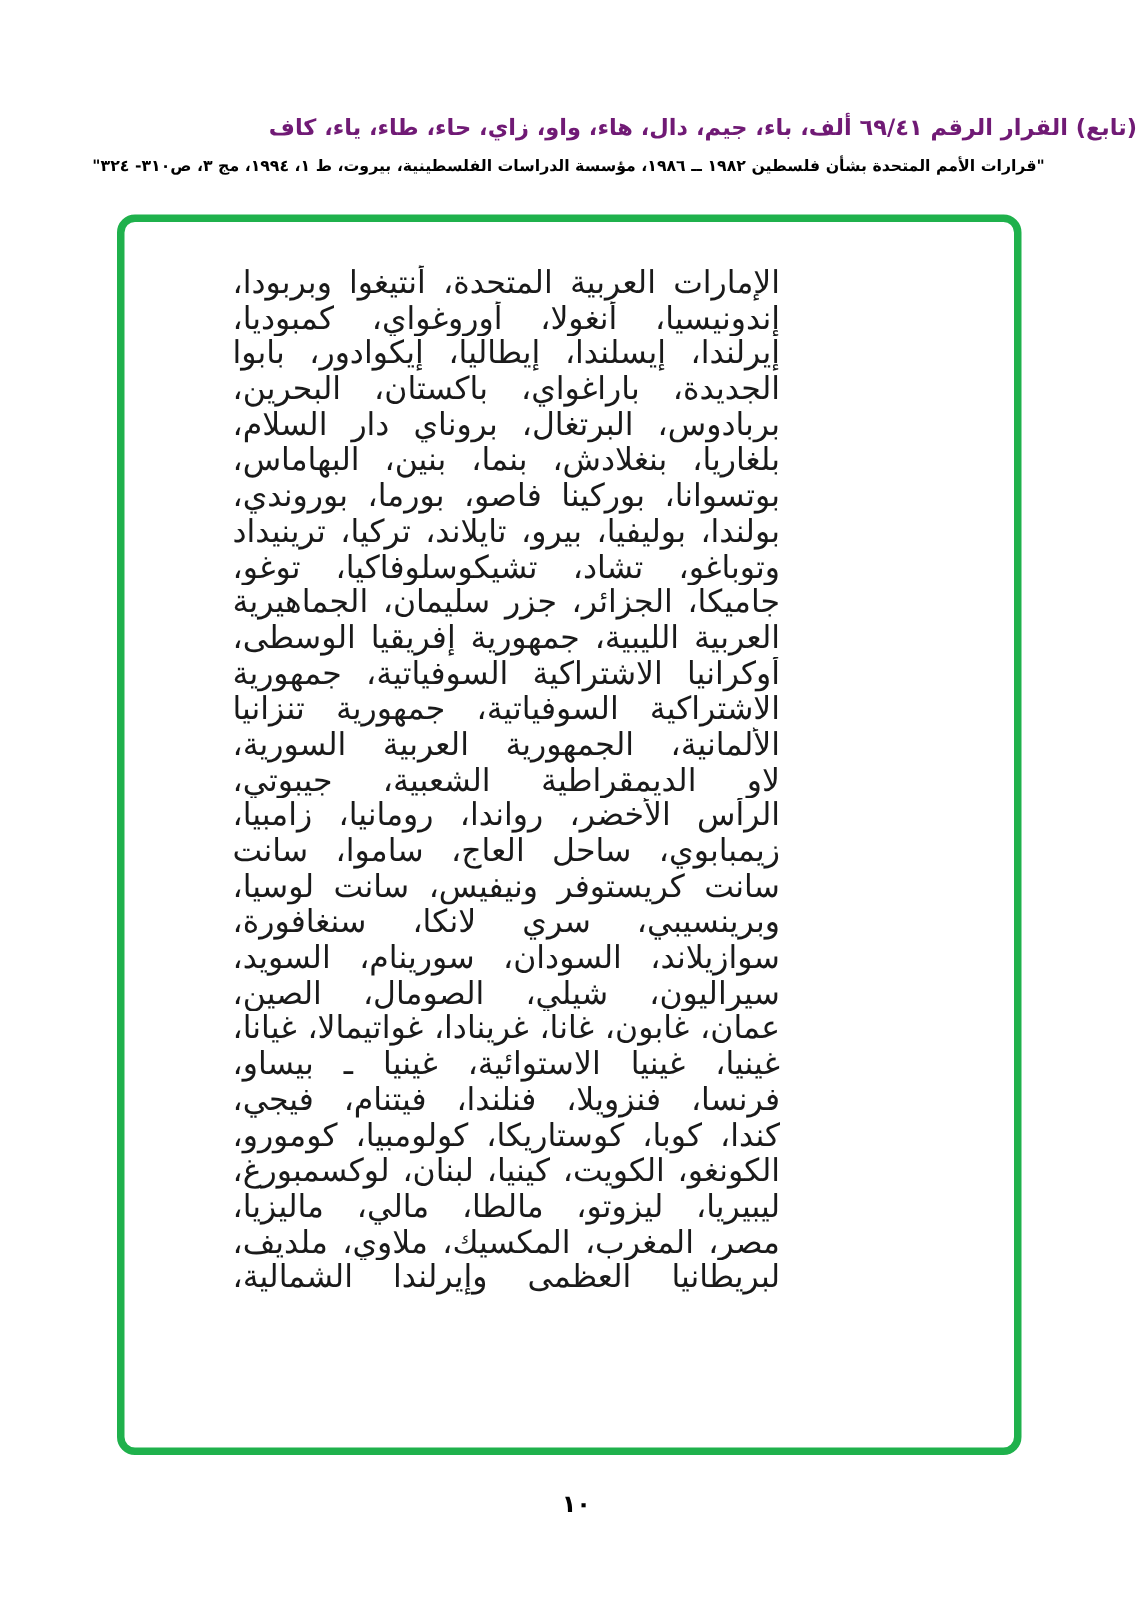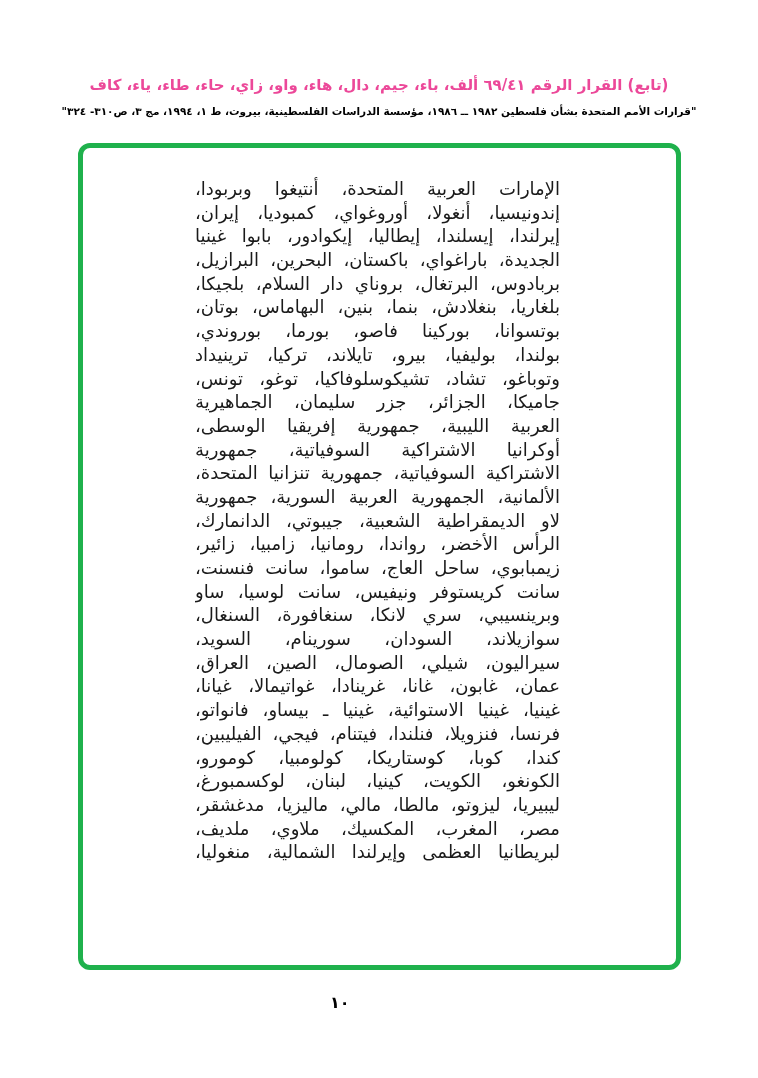--- a/index.html
+++ b/index.html
@@ -13,25 +13,25 @@
     height: 1078px;
     background: #ffffff;
     overflow: hidden;
     font-family: "DejaVu Sans", sans-serif;
   }
   .header-title {
     position: absolute;
     top: 75px;
     left: 0;
     right: 0;
-    text-align: center;
+    text-align: right;
     direction: rtl;
     font-size: 15px;
     font-weight: bold;
-    color: #ec4899;
+    color: #701a75;
     line-height: 21px;
   }
   .header-citation {
     position: absolute;
     top: 104px;
     left: 0;
     right: 0;
     text-align: center;
     direction: rtl;
     font-size: 10.5px;
@@ -49,38 +49,37 @@
     border: 5px solid #1fb14c;
     border-radius: 12px;
     background: transparent;
   }
   .country-list {
     position: absolute;
     left: 155px;
     top: 177px;
     width: 365px;
     direction: rtl;
-    font-size: 18px;
+    font-size: 21px;
     color: #1a1a1a;
-    margin-left: 40px;
   }
   .text-line {
     height: 23.7px;
     line-height: 23.7px;
     overflow: hidden;
     white-space: normal;
     text-align: justify;
     text-align-last: justify;
   }
   .page-number {
     position: absolute;
     top: 993px;
     left: 330px;
     width: 64px;
-    text-align: left;
+    text-align: right;
     direction: rtl;
     font-size: 16px;
     font-weight: bold;
     color: #000000;
   }
 </style>
 </head>
 <body>
 
 <div class="page">

